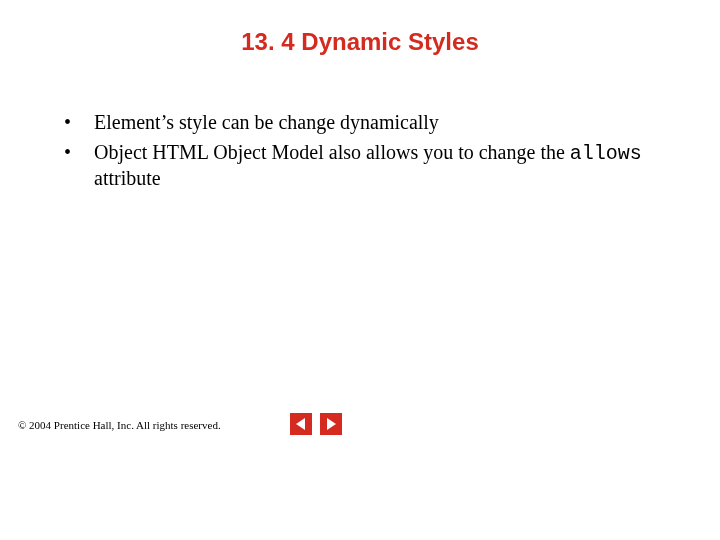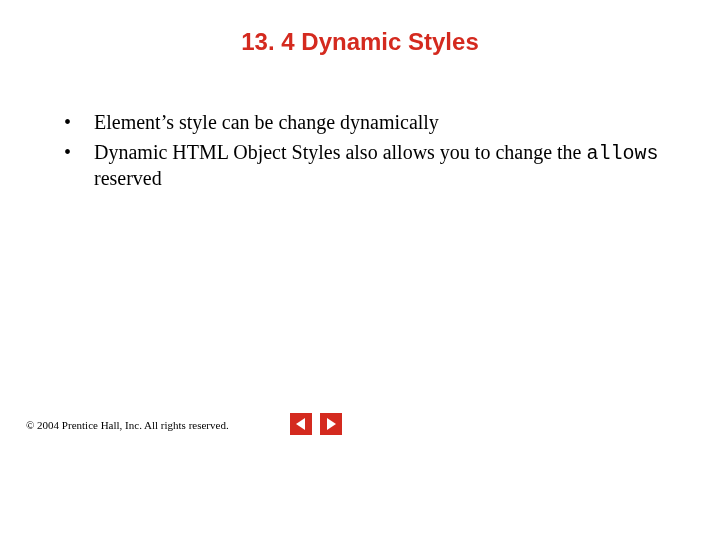--- a/index.html
+++ b/index.html
@@ -54,21 +54,20 @@
   .mono {
     font-family: "Courier New", Courier, monospace;
   }
   .footer {
     position: absolute;
     bottom: 18px;
     left: 18px;
     font-size: 11px;
     font-family: "Times New Roman", Times, serif;
     color: #000000;
-    margin-left: 8px;
   }
   .nav {
     position: absolute;
     bottom: 14px;
     left: 290px;
     display: flex;
     gap: 8px;
   }
   .nav-btn {
     width: 22px;
@@ -95,21 +94,21 @@
     <div class="bullet-row">
       <div class="bullet-dot">•</div>
       <div class="bullet-text">
         <span>Element’s style can be change dynamically</span><span class="mono"></span><span></span>
       </div>
     </div>
 
     <div class="bullet-row">
       <div class="bullet-dot">•</div>
       <div class="bullet-text">
-        <span>Dynamic HTML Object Styles also allows you to change the </span><span class="mono">allows</span><span> reserved</span>
+        <span>Object HTML Object Model also allows you to change the </span><span class="mono">allows</span><span> attribute</span>
       </div>
     </div>
 
   </div>
 
   <div class="footer">© 2004 Prentice Hall, Inc.  All rights reserved.</div>
 
   <div class="nav">
     <div class="nav-btn" title="previous slide">
       <svg width="14" height="14" viewBox="0 0 14 14">

